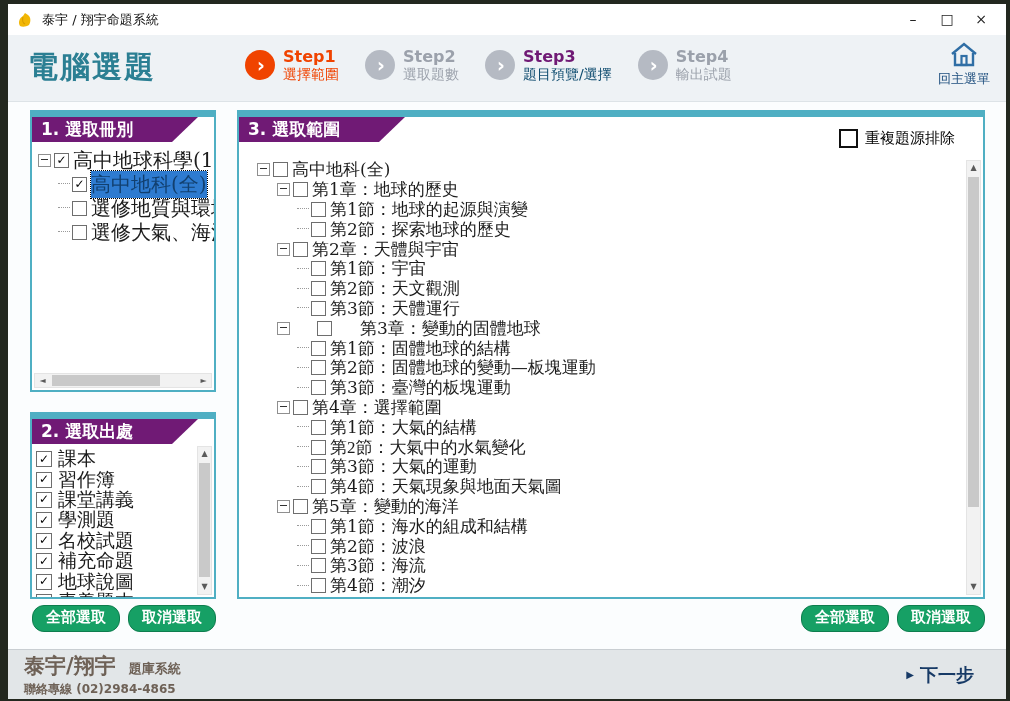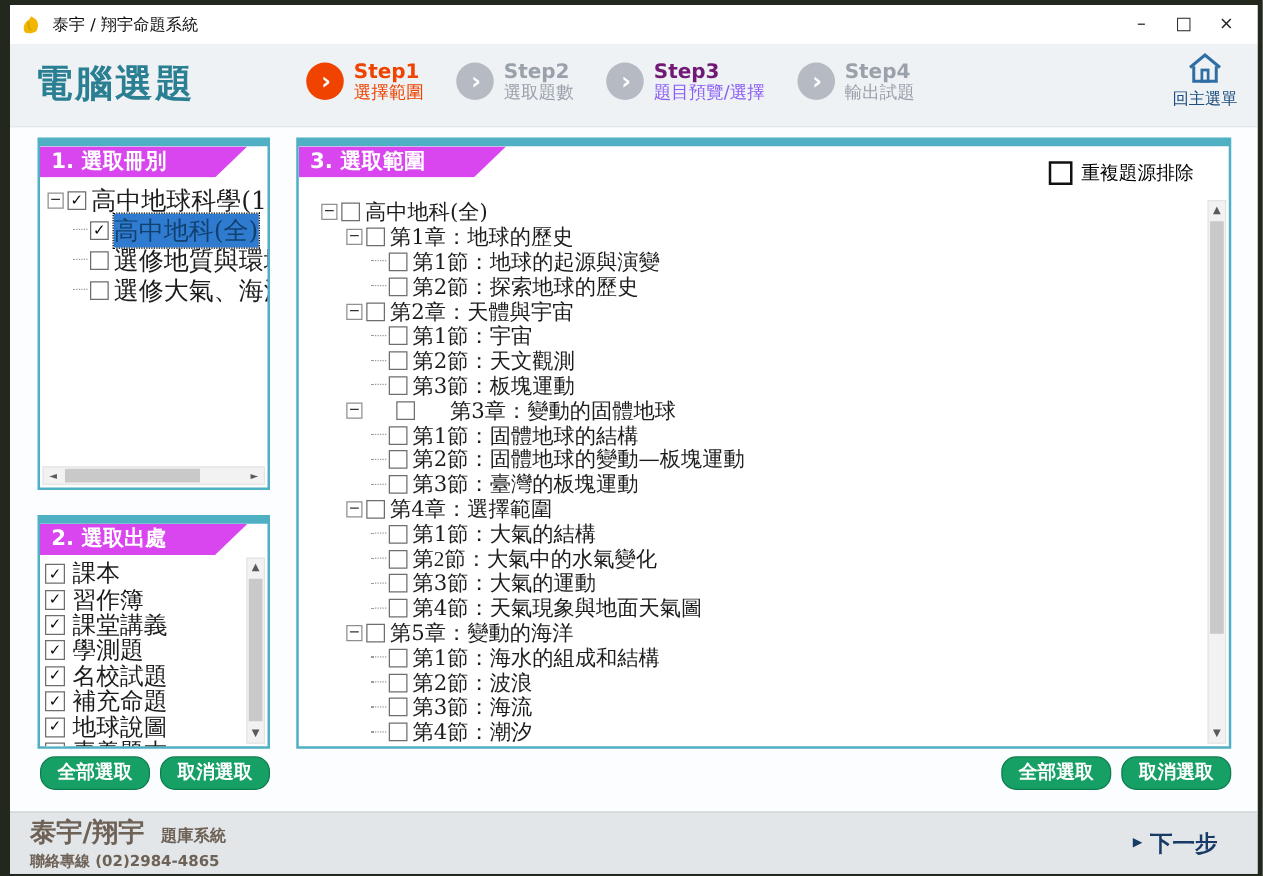--- a/index.html
+++ b/index.html
@@ -19,21 +19,21 @@
   .step{display:flex;align-items:center;gap:8px;}
   .step-circle{width:30px;height:30px;border-radius:50%;display:flex;align-items:center;justify-content:center;
     color:#fff;font-size:19px;font-weight:bold;padding-left:2px;box-sizing:border-box;}
   .step-name{font-size:16px;font-weight:bold;line-height:19px;}
   .step-label{font-size:14px;line-height:17px;}
   .home{position:absolute;right:12px;top:6px;width:60px;text-align:center;cursor:pointer;}
   .home-label{font-size:13px;color:#1c4d7d;margin-top:-2px;}
   
   .main{flex:1 1 auto;background:#fbfdfe;position:relative;}
   .panel{position:absolute;background:#fff;border:2px solid #4fafc3;border-top:7px solid #4fafc3;box-sizing:border-box;overflow:hidden;}
-  .banner{height:25px;background:#d946ef;width:166px;color:#fff;font-weight:bold;font-size:17px;
+  .banner{height:25px;background:#701a75;width:166px;color:#fff;font-weight:bold;font-size:17px;
     padding:0 0 0 9px;box-sizing:border-box;line-height:24px;
     clip-path:polygon(0 0,100% 0,calc(100% - 26px) 100%,0 100%);}
   #panel1{left:22px;top:8px;width:186px;height:282px;}
   #panel2{left:22px;top:310px;width:186px;height:187px;}
   #panel3{left:229px;top:8px;width:748px;height:489px;}
   .btn-row{position:absolute;top:503px;display:flex;gap:8px;}
   #left-btns{left:22px;width:186px;justify-content:flex-end;}
   #right-btns{left:229px;width:748px;justify-content:flex-end;}
   .btn-green{background:#16a065;border:1px solid #0e7d4e;color:#fff;font-size:15px;font-weight:bold;
     border-radius:12px;padding:2px 13px 4px 13px;cursor:pointer;font-family:inherit;}
@@ -117,21 +117,21 @@
           <div class="step-circle" style="background: rgb(181, 186, 195);">›</div>
           <div>
             <div class="step-name" style="color: rgb(155, 161, 171);">Step2</div>
             <div class="step-label" style="color: rgb(155, 161, 171);">選取題數</div>
           </div>
         </div>
         <div class="step">
           <div class="step-circle" style="background: rgb(181, 186, 195);">›</div>
           <div>
             <div class="step-name" style="color: #701a75;">Step3</div>
-            <div class="step-label" style="color: #8b5cf6;">題目預覽/選擇</div>
+            <div class="step-label" style="color: #0c4a6e;">題目預覽/選擇</div>
           </div>
         </div>
         <div class="step">
           <div class="step-circle" style="background: rgb(181, 186, 195);">›</div>
           <div>
             <div class="step-name" style="color: rgb(155, 161, 171);">Step4</div>
             <div class="step-label" style="color: rgb(155, 161, 171);">輸出試題</div>
           </div>
         </div>
       </div>
@@ -264,21 +264,21 @@
             <span class="tlabel">第1節：宇宙</span>
           </div>
           <div class="trow" style="padding-left: 44px;">
             <span class="stub"></span>
             <span class="cb"></span>
             <span class="tlabel">第2節：天文觀測</span>
           </div>
           <div class="trow" style="padding-left: 44px;">
             <span class="stub"></span>
             <span class="cb"></span>
-            <span class="tlabel">第3節：板塊運動</span>
+            <span class="tlabel">第3節：天體運行</span>
           </div>
           <div class="trow" style="padding-left: 24px; gap: 24px;">
             <span class="expander"></span>
             <span class="cb"></span>
             <span class="tlabel">第3章：變動的固體地球</span>
           </div>
           <div class="trow" style="padding-left: 44px;">
             <span class="stub"></span>
             <span class="cb"></span>
             <span class="tlabel">第1節：固體地球的結構</span>

